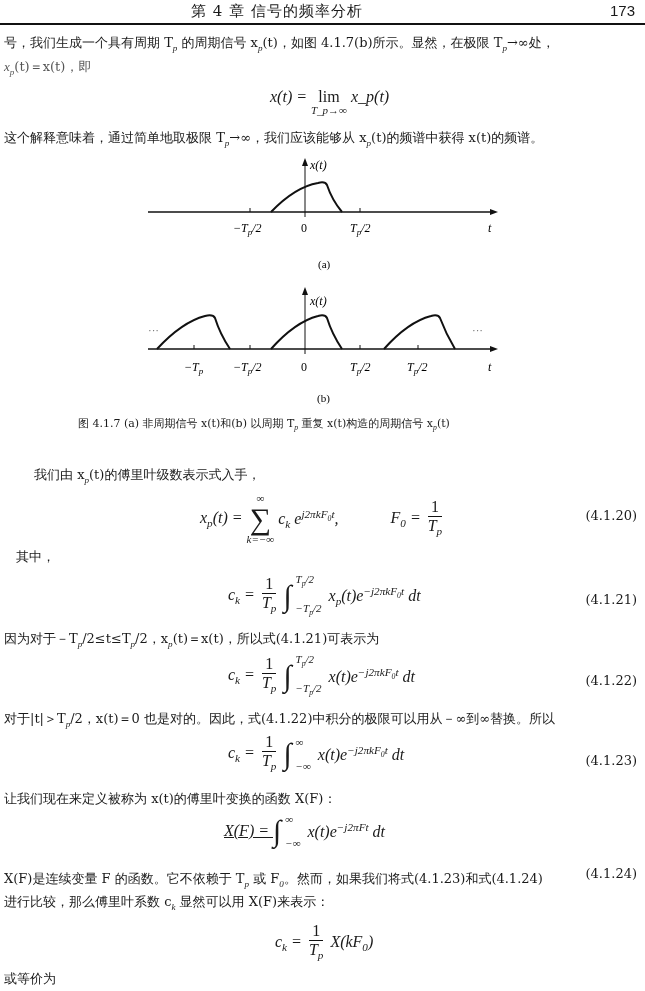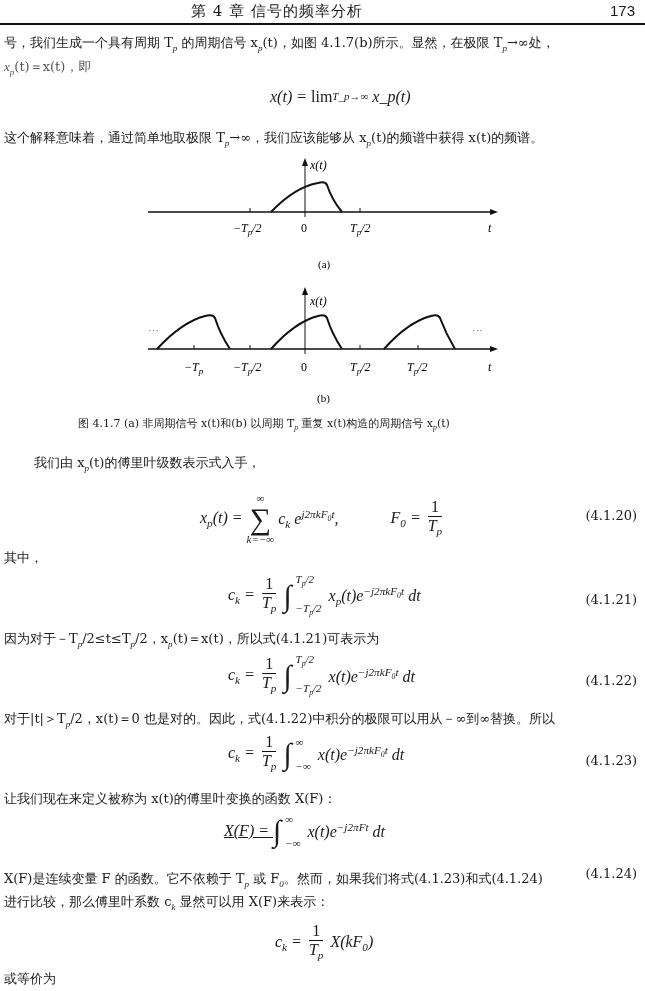--- a/index.html
+++ b/index.html
@@ -15,21 +15,21 @@
   .p { font-size: 13px; line-height: 22px; white-space: nowrap; }
   .m { font-family: "Liberation Serif", serif; font-style: italic; }
   .mr { font-family: "Liberation Serif", serif; font-style: normal; }
   sub, sup { font-size: 0.7em; }
   .eq { font-family: "Liberation Serif", serif; font-size: 16px; white-space: nowrap; }
   .eqno { right: 8px; font-size: 13px; font-family: "DejaVu Serif", serif; }
   .frac { display: inline-flex; flex-direction: column; align-items: center; vertical-align: middle; margin: 0 3px; }
   .frac .num { border-bottom: 1px solid #111; padding: 0 3px; line-height: 18px; }
   .frac .den { line-height: 18px; font-style: italic; }
   .big { font-size: 30px; vertical-align: middle; line-height: 1; }
-  .lim { display: inline-flex; flex-direction: row; align-items: center; vertical-align: top; }
+  .lim { display: inline-flex; flex-direction: column; align-items: center; vertical-align: top; }
   .lim .under { font-size: 11px; font-style: italic; margin-top: -2px; }
   .limits { display: inline-flex; flex-direction: column; vertical-align: middle; font-size: 11px; font-style: italic; line-height: 14px; margin-right: 3px; }
   .limits .up { margin-bottom: 10px; }
   .sum { display: inline-flex; flex-direction: column; align-items: center; vertical-align: middle; line-height: 1; }
   .sum .sym { font-size: 30px; }
   .sum .lo, .sum .hi { font-size: 11px; font-style: italic; }
   .caption { font-size: 11px; text-align: right; }
   svg text { font-family: "Liberation Serif", serif; }
 </style>
 </head>
@@ -96,42 +96,42 @@
   <text x="250" y="89" font-size="12" font-style="italic">T<tspan font-size="9" dy="3">p</tspan><tspan dy="-3">/2</tspan></text>
   <text x="307" y="89" font-size="12" font-style="italic">T<tspan font-size="9" dy="3">p</tspan><tspan dy="-3">/2</tspan></text>
   <text x="388" y="89" font-size="12" font-style="italic">t</text>
   <text x="217" y="120" font-size="11">(b)</text>
 </svg>
 
 <div class="abs p caption" style="left:78px; top:413px;">
   <span>图 4.1.7   (a) 非周期信号 x(t)和(b) 以周期 T</span><sub class="m">p</sub><span> 重复 x(t)构造的周期信号 x</span><sub class="m">p</sub><span>(t)</span>
 </div>
 
-<div class="abs p" style="left:34px; top:452px;">
+<div class="abs p" style="left:34px; top:464px;">
   <span>我们由 x</span><sub class="m">p</sub><span>(t)的傅里叶级数表示式入手，</span>
 </div>
 
 <div class="abs eq" style="left:200px; top:493px;">
   <span class="m" style="vertical-align:middle;">x<sub>p</sub>(t) = </span>
   <span class="sum">
     <span class="hi">∞</span>
     <span class="sym mr">∑</span>
     <span class="lo">k=−∞</span>
   </span>
   <span class="m" style="vertical-align:middle;">c<sub>k</sub> e<sup>j2πkF<sub>0</sub>t</sup>,</span>
   <span style="display:inline-block; width:44px;"></span>
   <span class="m" style="vertical-align:middle;">F<sub>0</sub> = </span>
   <span class="frac">
       <span class="num mr">1</span>
       <span class="den">T<sub>p</sub></span>
     </span>
 </div>
 <div class="abs eqno" style="top:508px;margin-left:36px;">(4.1.20)</div>
 
-<div class="abs p" style="left:4px; top:547px;">其中，</div>
+<div class="abs p" style="left:16px; top:547px;font-family:Liberation Mono, monospace;">其中，</div>
 
 <div class="abs eq" style="left:228px; top:572px;">
   <span class="m" style="vertical-align:middle;">c<sub>k</sub> = </span>
   <span class="frac">
       <span class="num mr">1</span>
       <span class="den">T<sub>p</sub></span>
     </span>
   <span class="big mr">∫</span>
   <span class="limits">
       <span class="up">T<sub>p</sub>/2</span>

